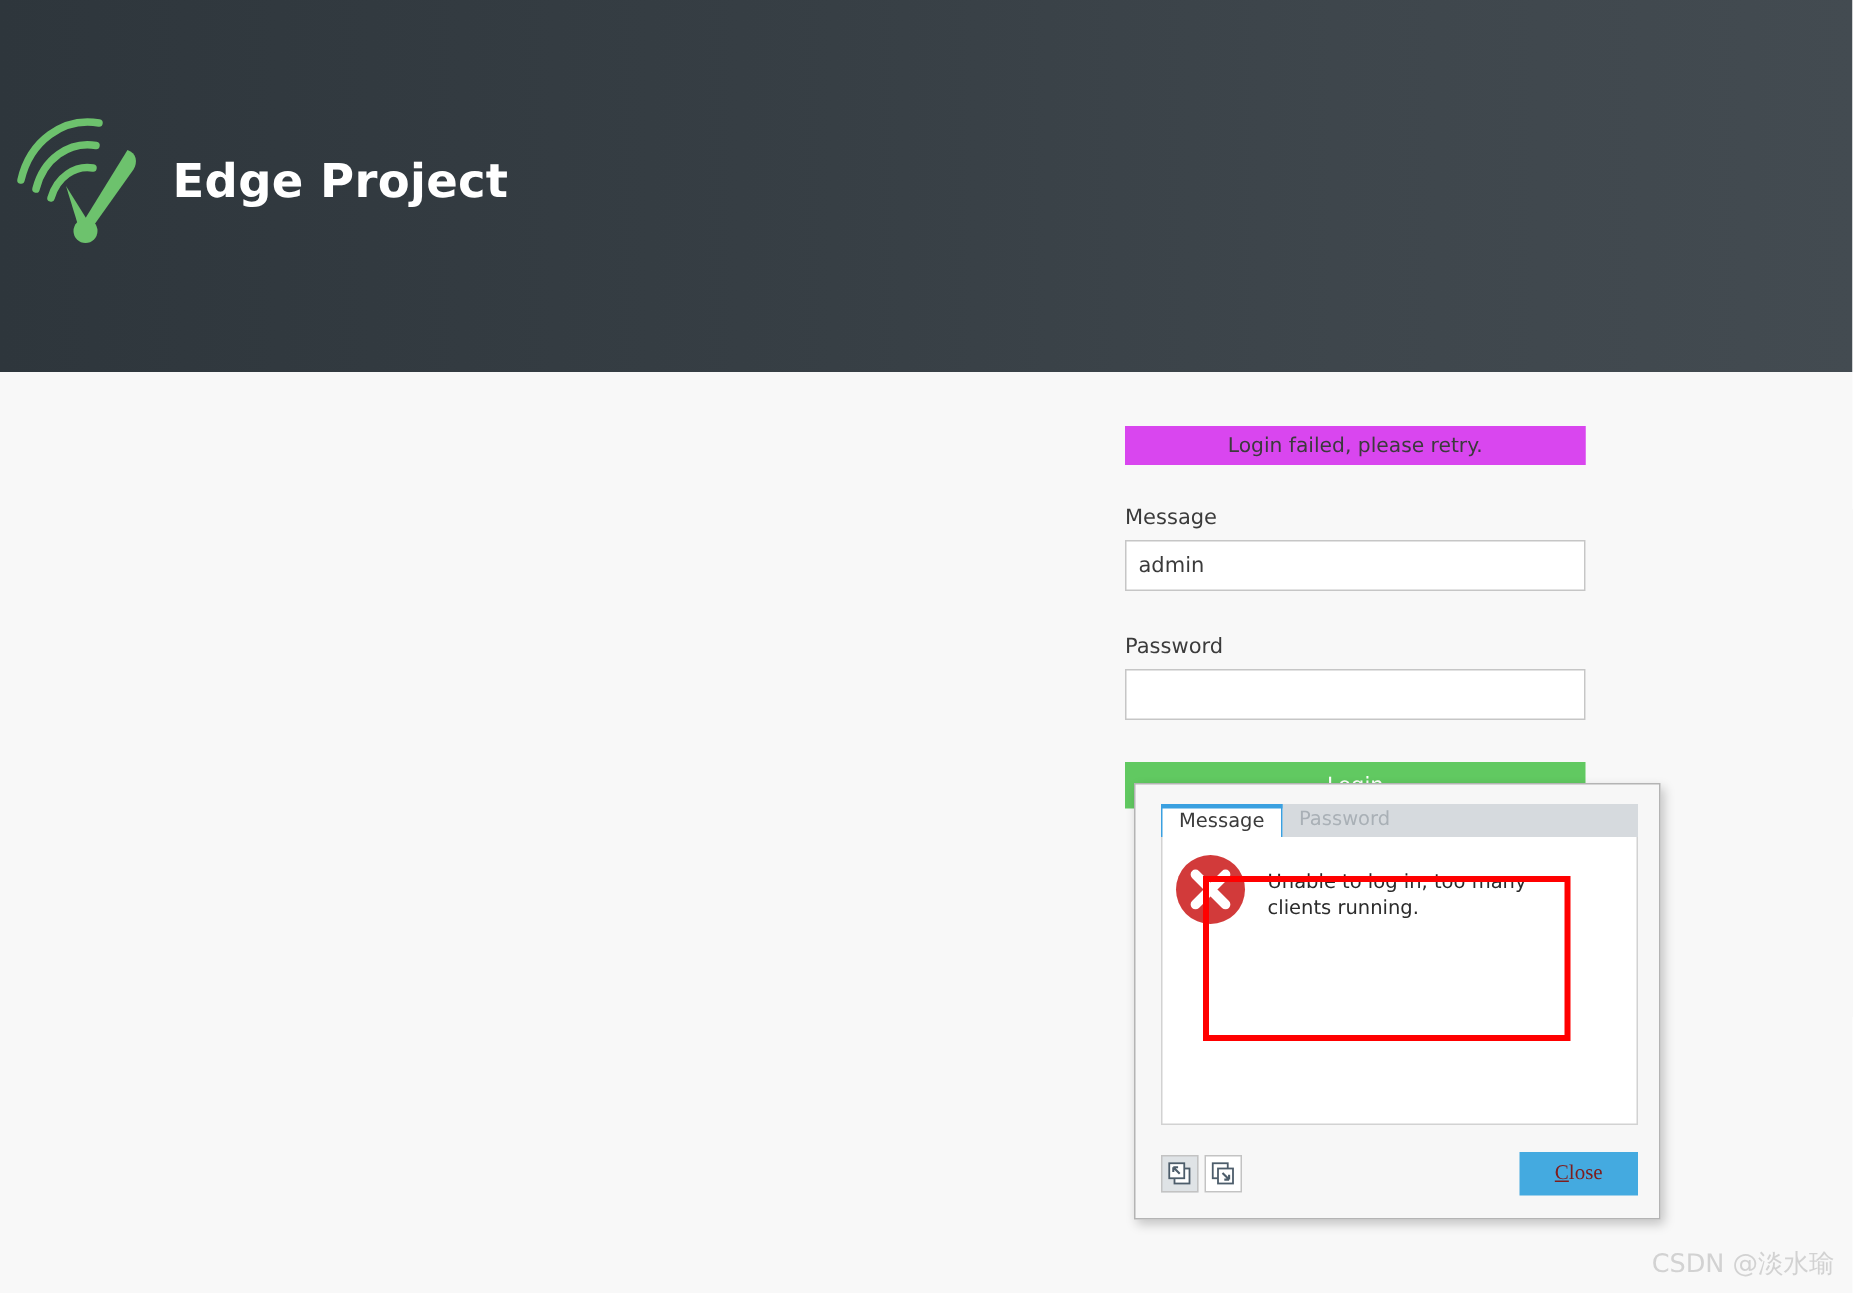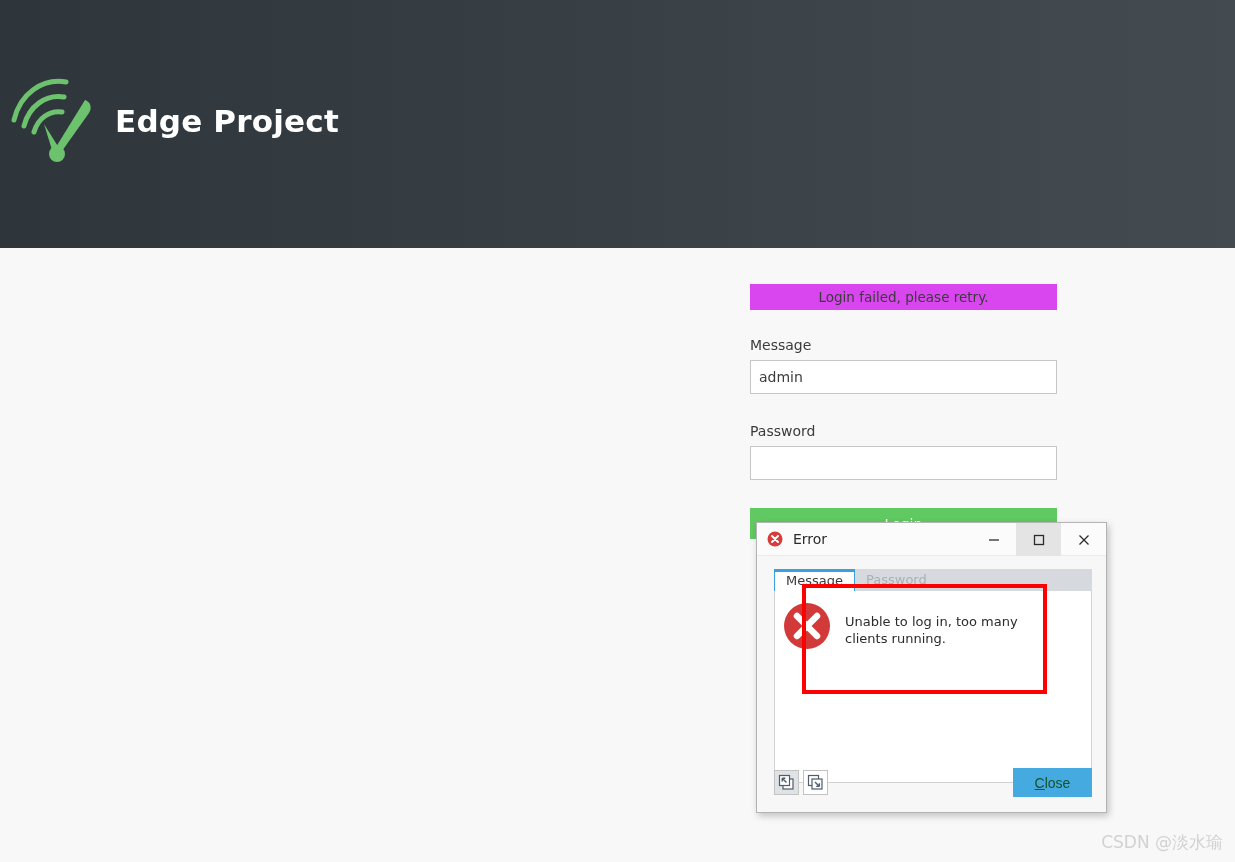--- a/index.html
+++ b/index.html
@@ -212,22 +212,22 @@
     align-items: center;
     justify-content: center;
     cursor: pointer;
   }
   .icon-btn.pressed { background: #dfe3e6; }
   .icon-btn + .icon-btn { margin-left: 4px; }
   .close-button {
     width: 79px; height: 29px;
     background: #44aae0;
     border: none;
-    color: #14532d;
-    font-family: Liberation Sans, sans-serif;
+    color: #7f1d1d;
+    font-family: Liberation Serif, serif;
     font-size: 14px;
     cursor: pointer;
   }
   .close-button u { text-decoration: underline; }
 
   
   .annotation-rect {
     position: absolute;
     left: 802px; top: 584px;
     width: 245px;
@@ -277,47 +277,20 @@
       <div class="field-label pw">Password</div>
       <input class="text-input" type="password" value="" style="">
 
       <button class="login-button">Login</button>
     </div>
 
   </div>
 
   <div class="dialog">
 
-    <div class="dialog-titlebar">
-      <span class="dlg-icon">
-        <svg width="16" height="16" viewBox="0 0 16 16">
-          <circle cx="8" cy="8" r="7.5" fill="#d93b3b"></circle>
-          <path d="M5 5 L11 11 M11 5 L5 11" stroke="#ffffff" stroke-width="2" stroke-linecap="round"></path>
-        </svg>
-      </span>
-      <span class="dlg-title">Error</span>
-
-      <div class="win-controls">
-        <div class="win-btn">
-          <svg width="14" height="14" viewBox="0 0 14 14">
-            <path d="M2 7 H12" stroke="#2b2b2b" stroke-width="1.3"></path>
-          </svg>
-        </div>
-        <div class="win-btn hovered">
-          <svg width="14" height="14" viewBox="0 0 14 14">
-            <rect x="2.5" y="2.5" width="9" height="9" fill="none" stroke="#2b2b2b" stroke-width="1.3"></rect>
-          </svg>
-        </div>
-        <div class="win-btn">
-          <svg width="14" height="14" viewBox="0 0 14 14">
-            <path d="M2.5 2.5 L11.5 11.5 M11.5 2.5 L2.5 11.5" stroke="#2b2b2b" stroke-width="1.3"></path>
-          </svg>
-        </div>
-      </div>
-    </div>
 
     <div class="dialog-body">
       <div class="tab-strip">
         <div class="tab active">Message</div>
         <div class="tab disabled">Password</div>
       </div>
       <div class="tab-panel">
         <span class="msg-icon">
           <svg width="48" height="48" viewBox="0 0 48 48">
             <circle cx="24" cy="24" r="23" fill="#d23a3a"></circle>

